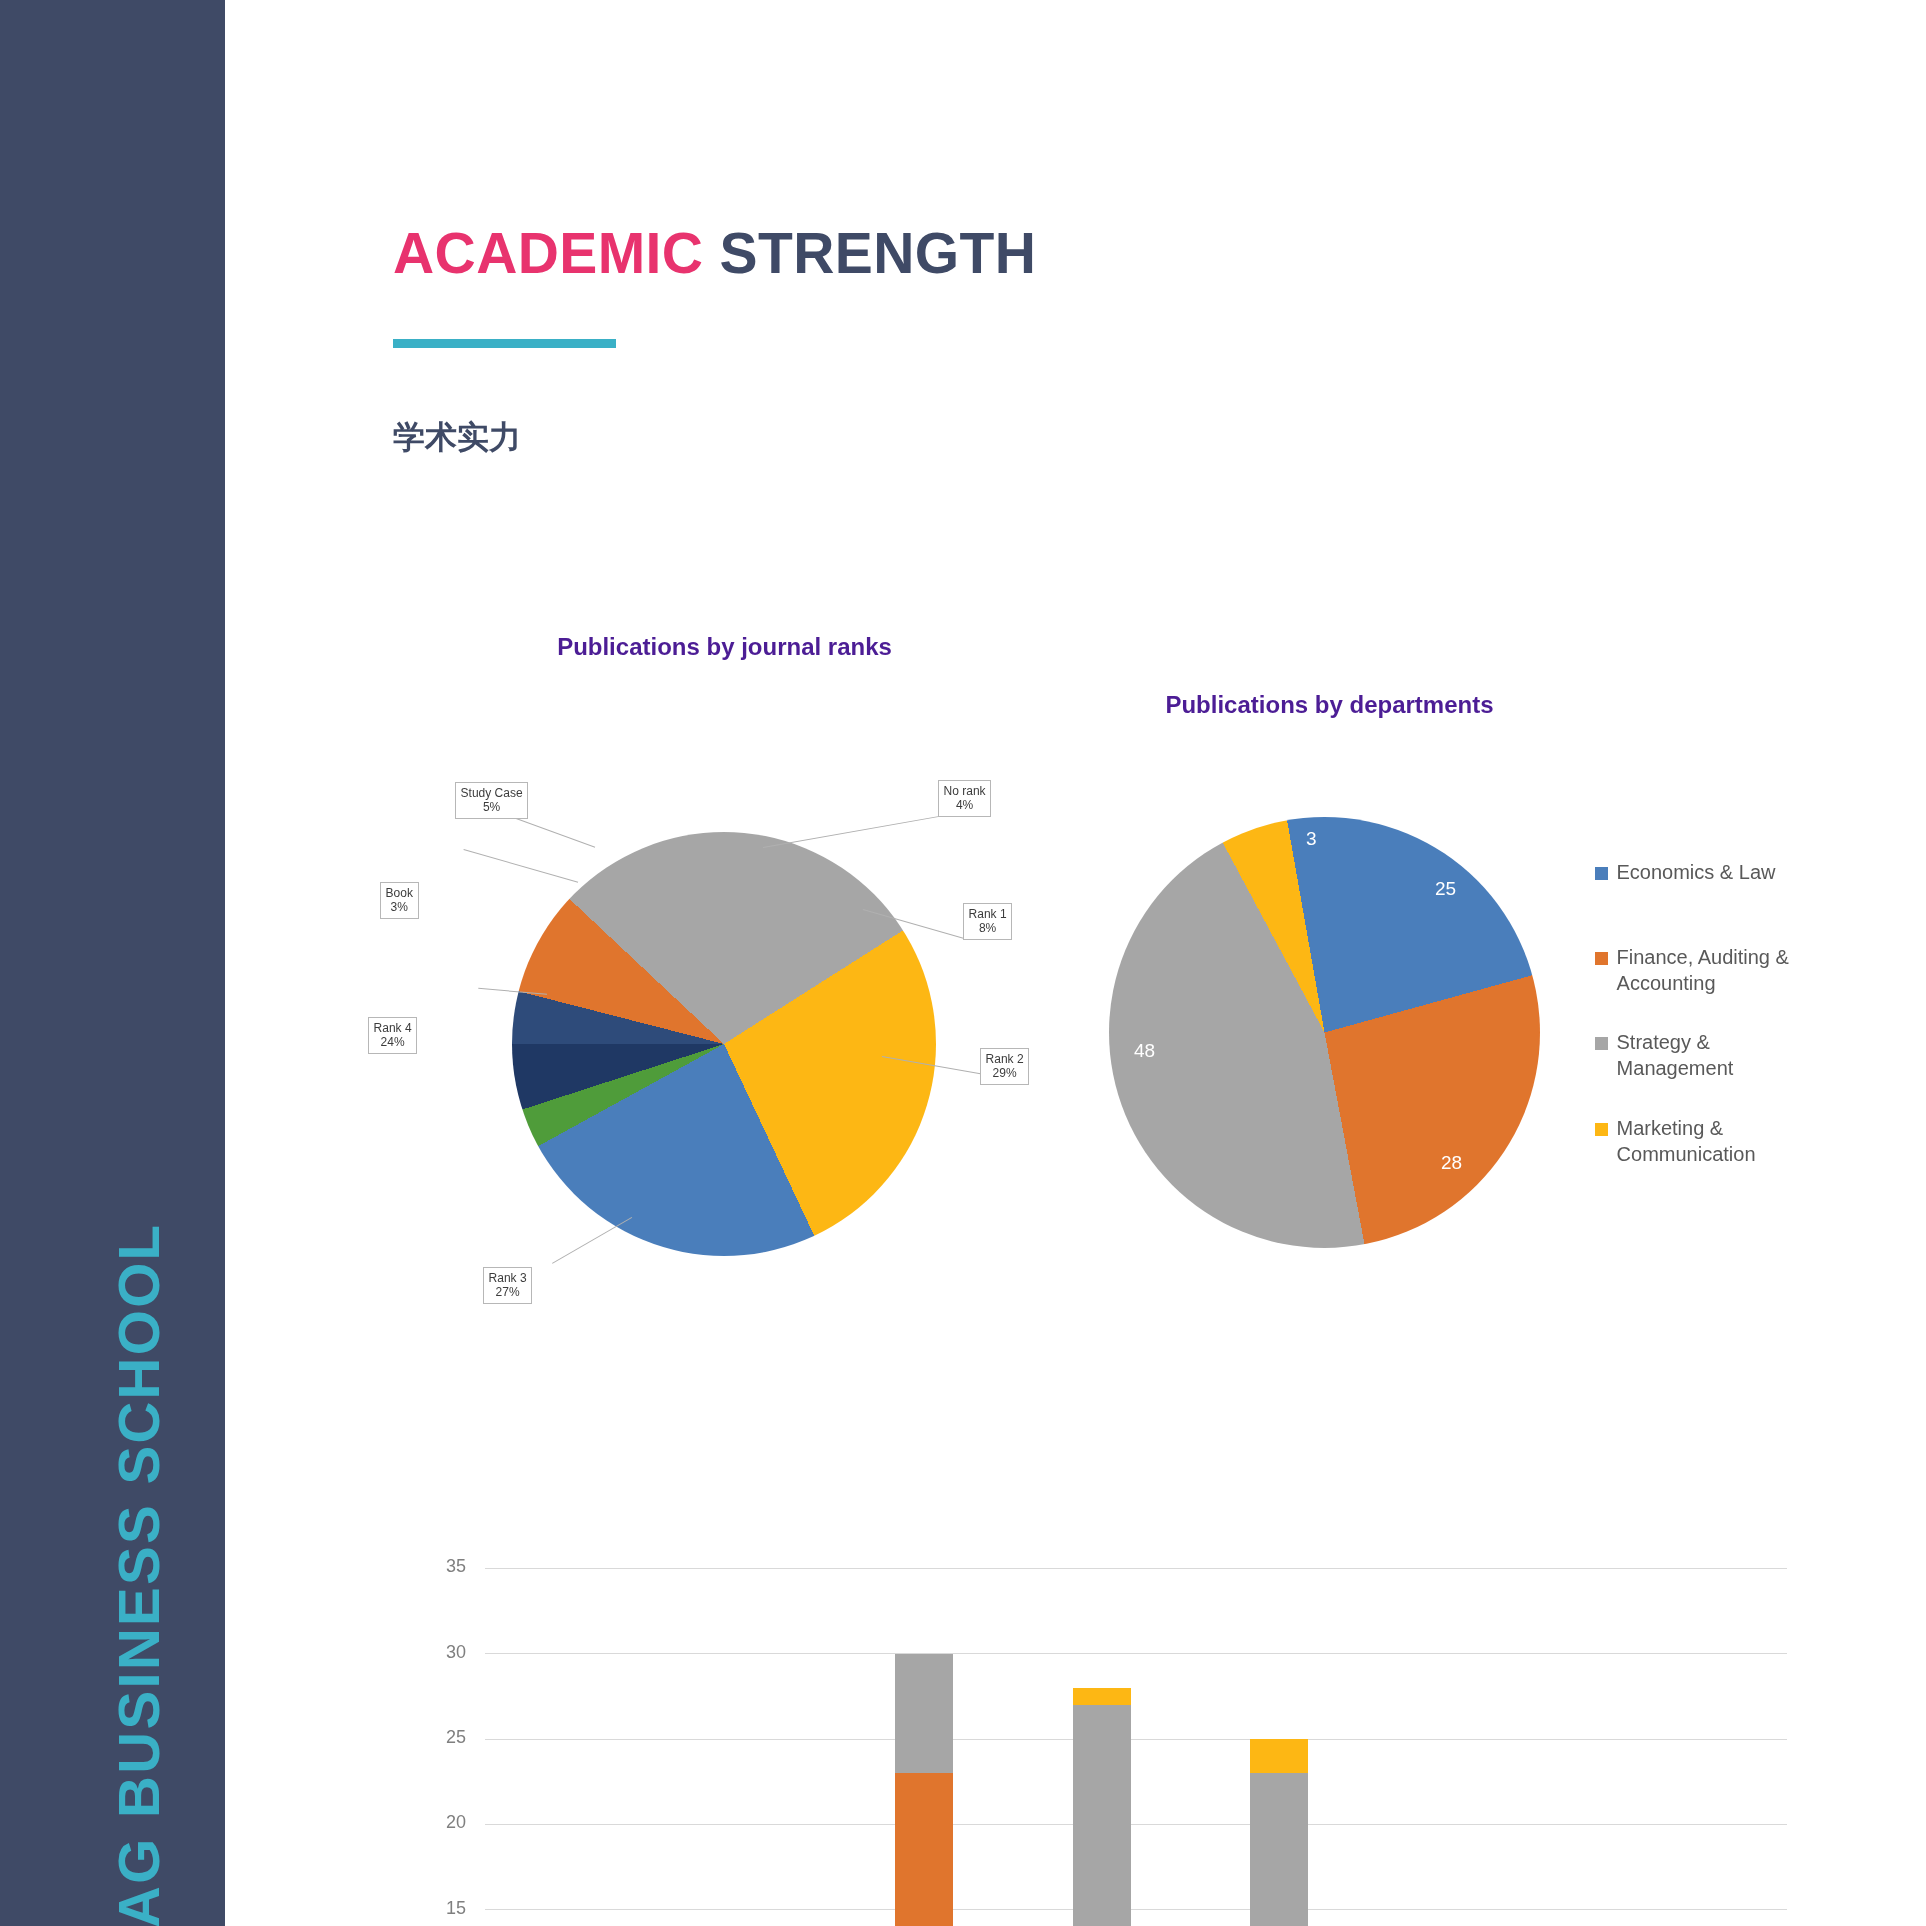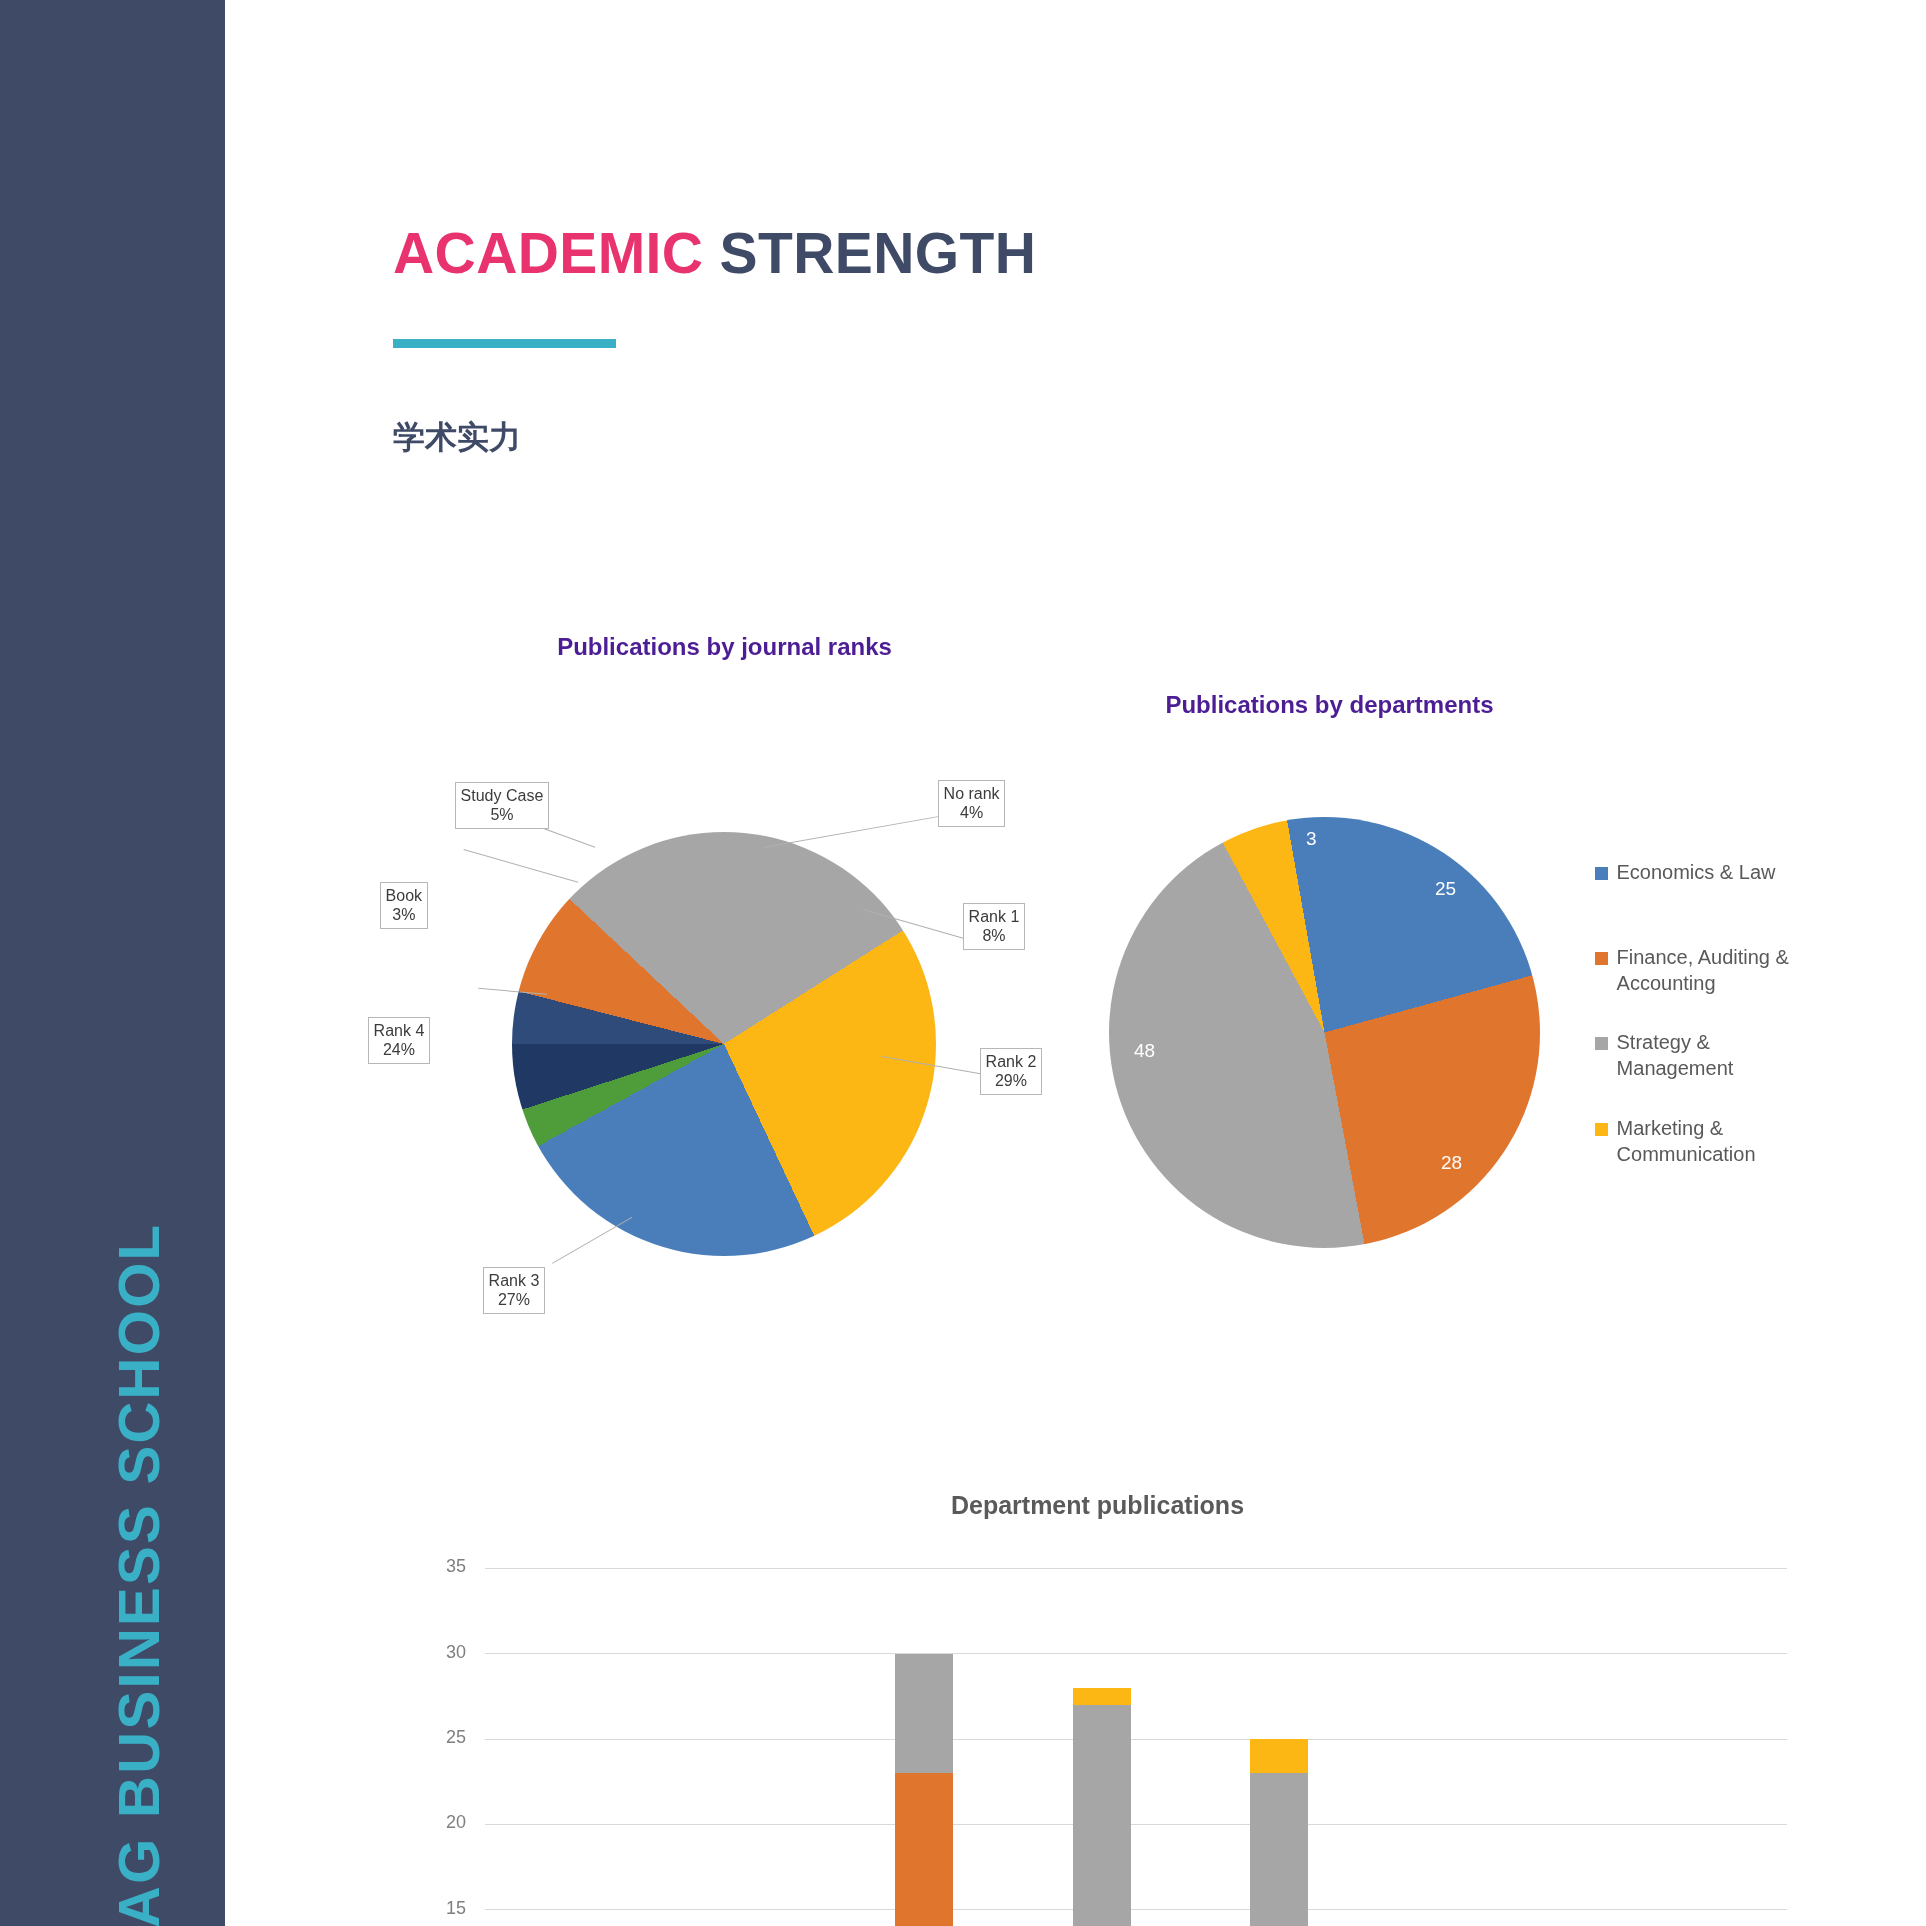--- a/index.html
+++ b/index.html
@@ -48,21 +48,21 @@
     white-space:nowrap;
   }
 
   
   .chart-title{
     position:absolute;color:#4c1d95;font-weight:bold;text-align:center;
     font-size:24px;line-height:1.25;
   }
   .callout{
     position:absolute;border:0.8px solid #b7b7b7;background:#ffffff;
-    color:#3c3c3c;font-size:16px;text-align:center;line-height:1.2;
+    color:#3c3c3c;font-size:12px;text-align:center;line-height:1.2;
     padding:3.1px 4.6px;white-space:nowrap;
   }
   .leader{position:absolute;background:#b0b0b0;height:0.8px;transform-origin:left center;}
   .slice-label{position:absolute;color:#ffffff;font-size:19px;font-weight:normal;}
 
   
   #pie1{
     position:absolute;left:512px;top:832px;width:424px;height:424px;
     border-radius:50%;
     background:conic-gradient(
@@ -173,21 +173,20 @@
 <div class="legend2" style="left:1595px;top:1029px;">
   <span class="sw" style="background:#a6a6a6;"></span><span>Strategy &amp;</span>
   <div style="margin-left:21.6px;">Management</div>
 </div>
 <div class="legend2" style="left:1595px;top:1115px;">
   <span class="sw" style="background:#fdb714;"></span><span>Marketing &amp;</span>
   <div style="margin-left:21.6px;">Communication</div>
 </div>
 
 <div id="bar-wrap">
-  <div id="bar-title">Department publications</div>
 
   <div class="grid-line" style="top:77px;"></div>
   <div class="grid-line" style="top:162px;"></div>
   <div class="grid-line" style="top:248px;"></div>
   <div class="grid-line" style="top:333px;"></div>
   <div class="grid-line" style="top:418px;"></div>
 
   <div class="y-tick" style="top:65px;">35</div>
   <div class="y-tick" style="top:151px;">30</div>
   <div class="y-tick" style="top:236px;">25</div>

